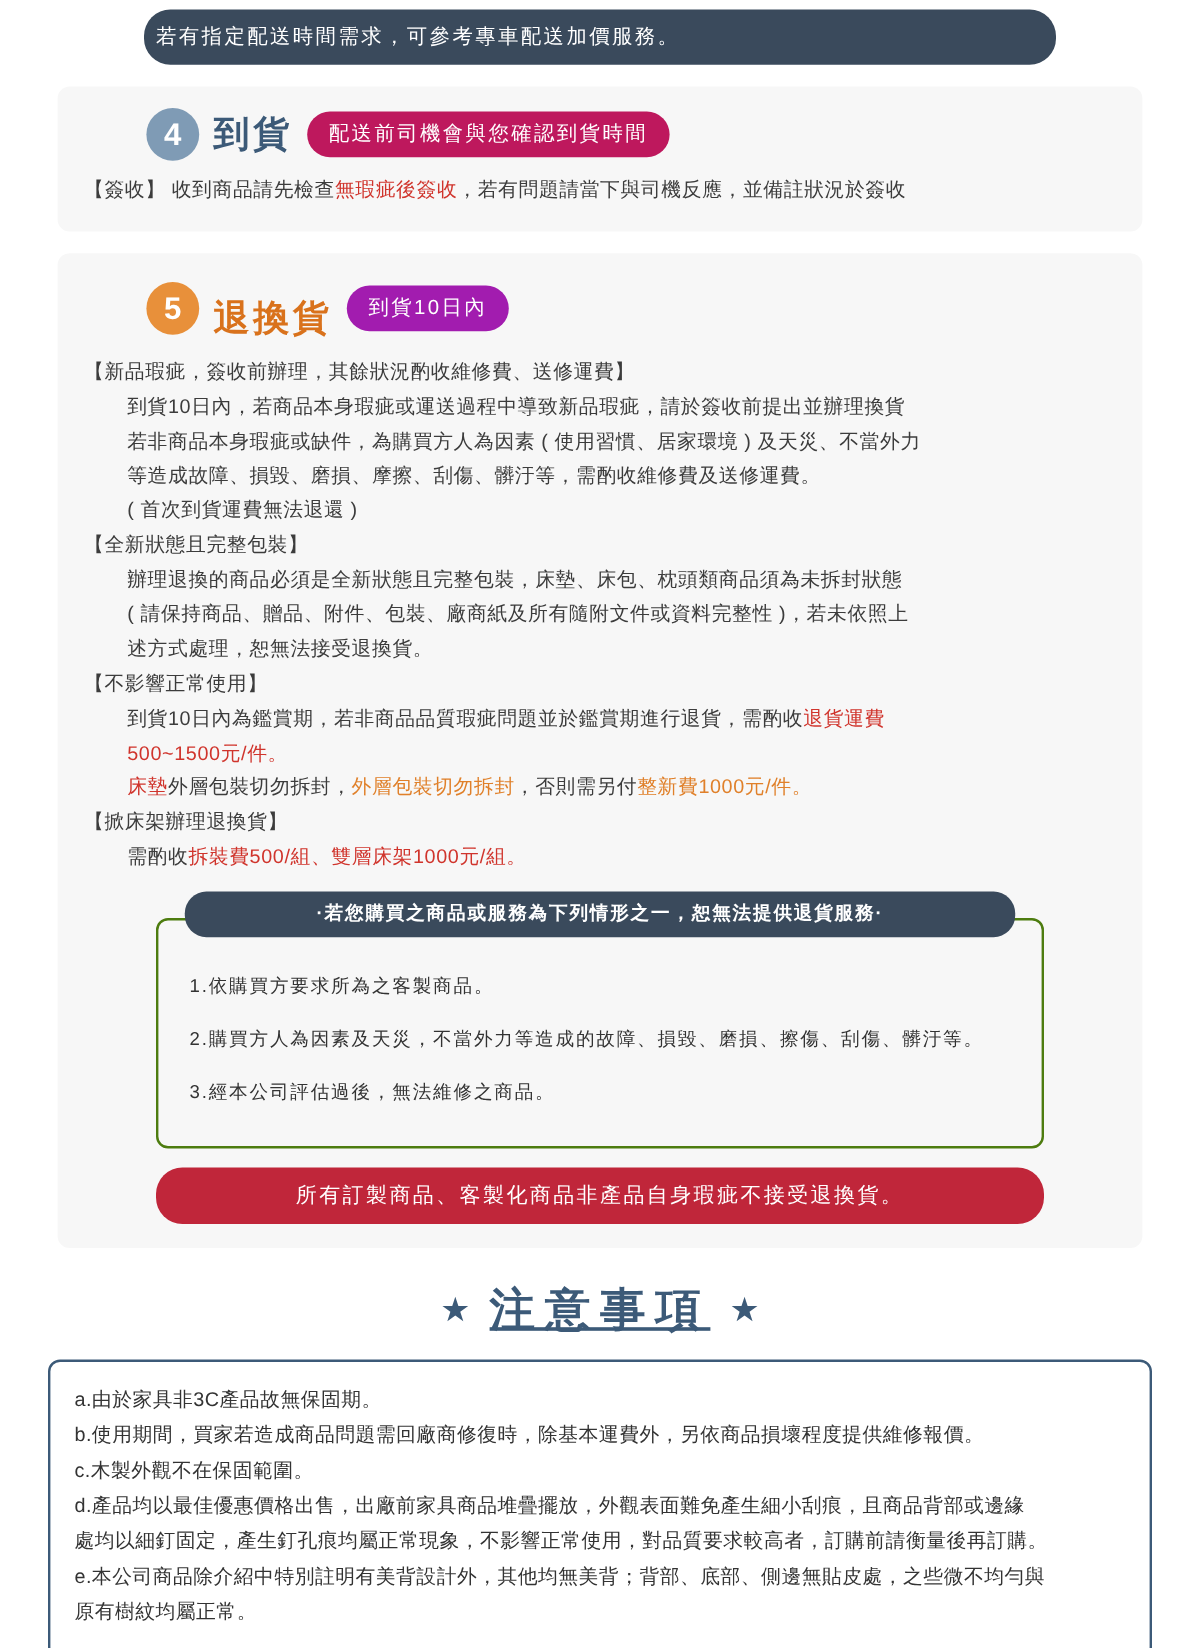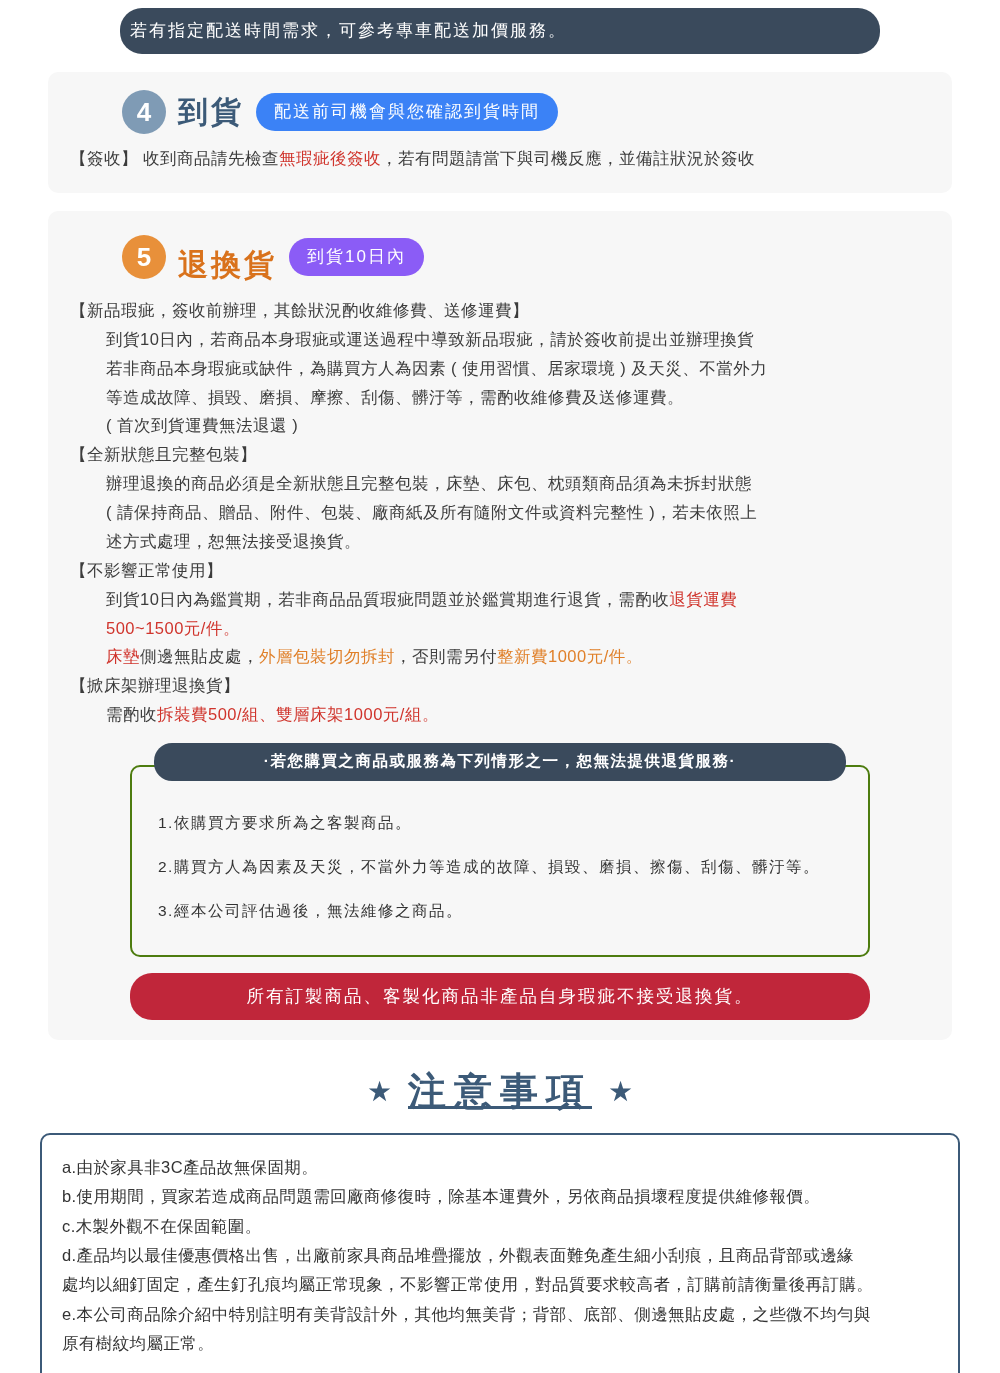--- a/index.html
+++ b/index.html
@@ -67,22 +67,22 @@
   .sec-title.blue { color: #3c5a78; }
   .sec-title.orange { color: #d9721c; margin-top: 16px; }
   .sec-pill {
     border-radius: 20px;
     padding: 7px 18px 8px 18px;
     font-size: 17px;
     letter-spacing: 2px;
     color: #ffffff;
     white-space: nowrap;
   }
-  .sec-pill.blue { background: #3b82f6; }
-  .sec-pill.orange { background: #8b5cf6; }
+  .sec-pill.blue { background: #be185d; }
+  .sec-pill.orange { background: #a21caf; }
 
   .body-text {
     font-size: 16.5px;
     line-height: 1.75;
     color: #3c3c3c;
     letter-spacing: 0.5px;
   }
   .body-text p { margin: 0; }
   .indent-1 { padding-left: 36px; }
   .bracket { margin-top: 2px; }
@@ -201,21 +201,21 @@
       <p class="indent-1">( 首次到貨運費無法退還 )</p>
 
       <p class="bracket">【全新狀態且完整包裝】</p>
       <p class="indent-1">辦理退換的商品必須是全新狀態且完整包裝，床墊、床包、枕頭類商品須為未拆封狀態</p>
       <p class="indent-1">( 請保持商品、贈品、附件、包裝、廠商紙及所有隨附文件或資料完整性 )，若未依照上</p>
       <p class="indent-1">述方式處理，恕無法接受退換貨。</p>
 
       <p class="bracket">【不影響正常使用】</p>
       <p class="indent-1">到貨10日內為鑑賞期，若非商品品質瑕疵問題並於鑑賞期進行退貨，需酌收<span class="em-red">退貨運費</span></p>
       <p class="indent-1 em-red">500~1500元/件。</p>
-      <p class="indent-1"><span class="em-red">床墊</span><span>側邊無貼皮處，</span><span class="em-orange">外層包裝切勿拆封</span><span>，否則需另付</span><span class="em-orange">整新費1000元/件。</span></p>
+      <p class="indent-1"><span class="em-red">床墊</span><span>外層包裝切勿拆封，</span><span class="em-orange">外層包裝切勿拆封</span><span>，否則需另付</span><span class="em-orange">整新費1000元/件。</span></p>
 
       <p class="bracket">【掀床架辦理退換貨】</p>
       <p class="indent-1">需酌收<span class="em-red">拆裝費500/組、雙層床架1000元/組。</span></p>
     </div>
 
     <div class="excl-wrap">
       <div class="excl-title">·若您購買之商品或服務為下列情形之一，恕無法提供退貨服務·</div>
       <div class="excl-body">
         <p>1.依購買方要求所為之客製商品。</p>
         <p>2.購買方人為因素及天災，不當外力等造成的故障、損毀、磨損、擦傷、刮傷、髒汙等。</p>

